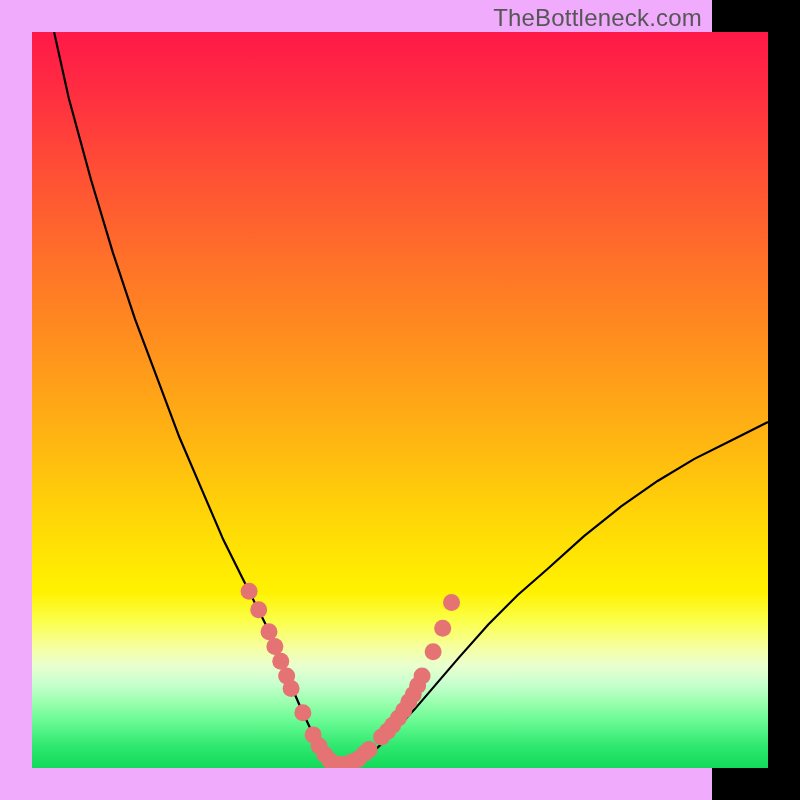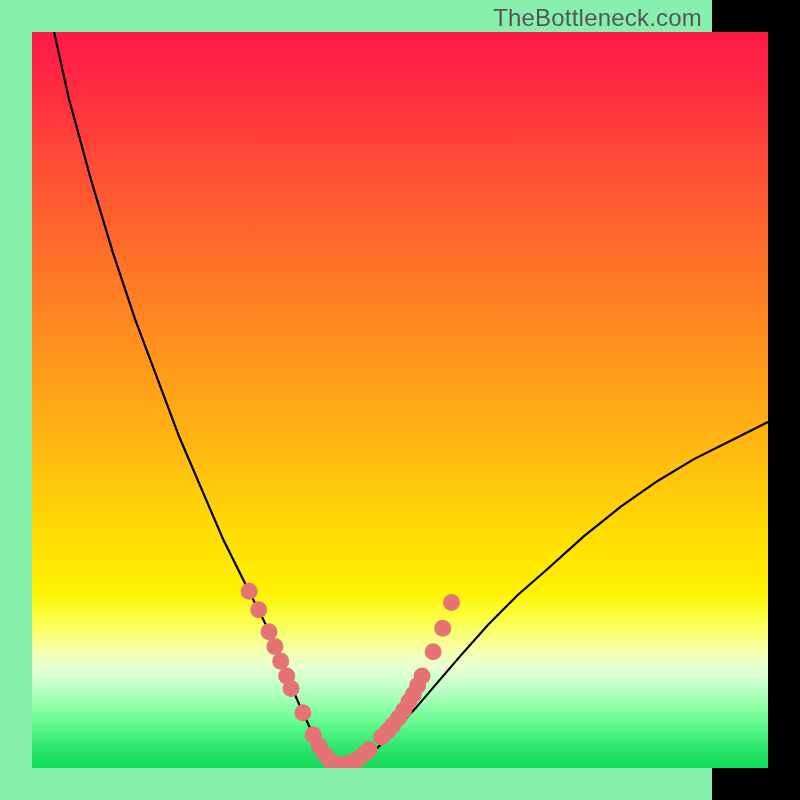--- a/index.html
+++ b/index.html
@@ -10,21 +10,21 @@
     background: #000;
     font-family: Arial, Helvetica, sans-serif;
     overflow: hidden;
   }
   .frame {
     position: absolute;
     left: 0;
     top: 0;
     width: 712px;
     height: 800px;
-    background: #86efac;
+    background: #f0abfc;
   }
   .plot {
     position: absolute;
     left: 32px;
     top: 32px;
     width: 736px;
     height: 736px;
     overflow: hidden;
   }
   .watermark {

